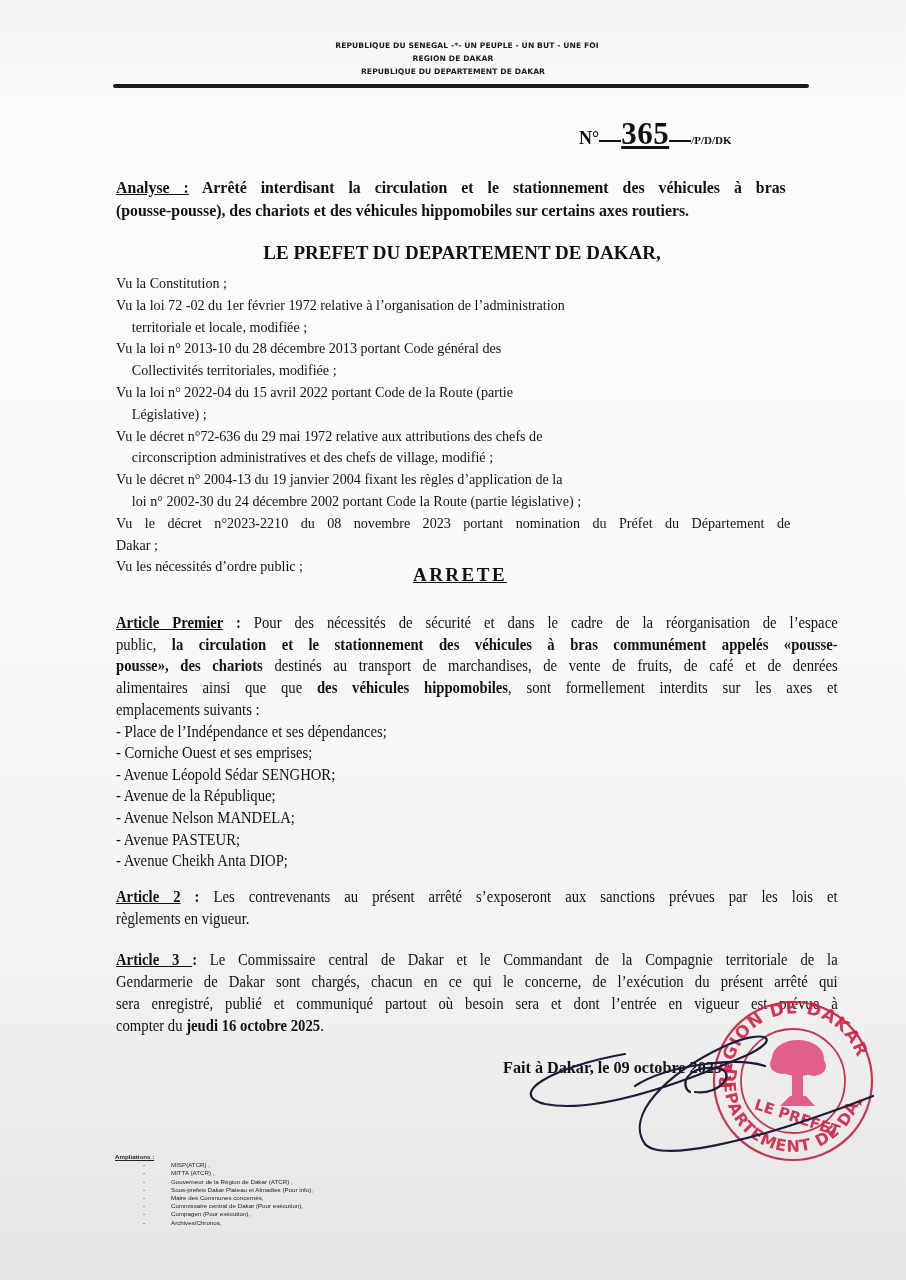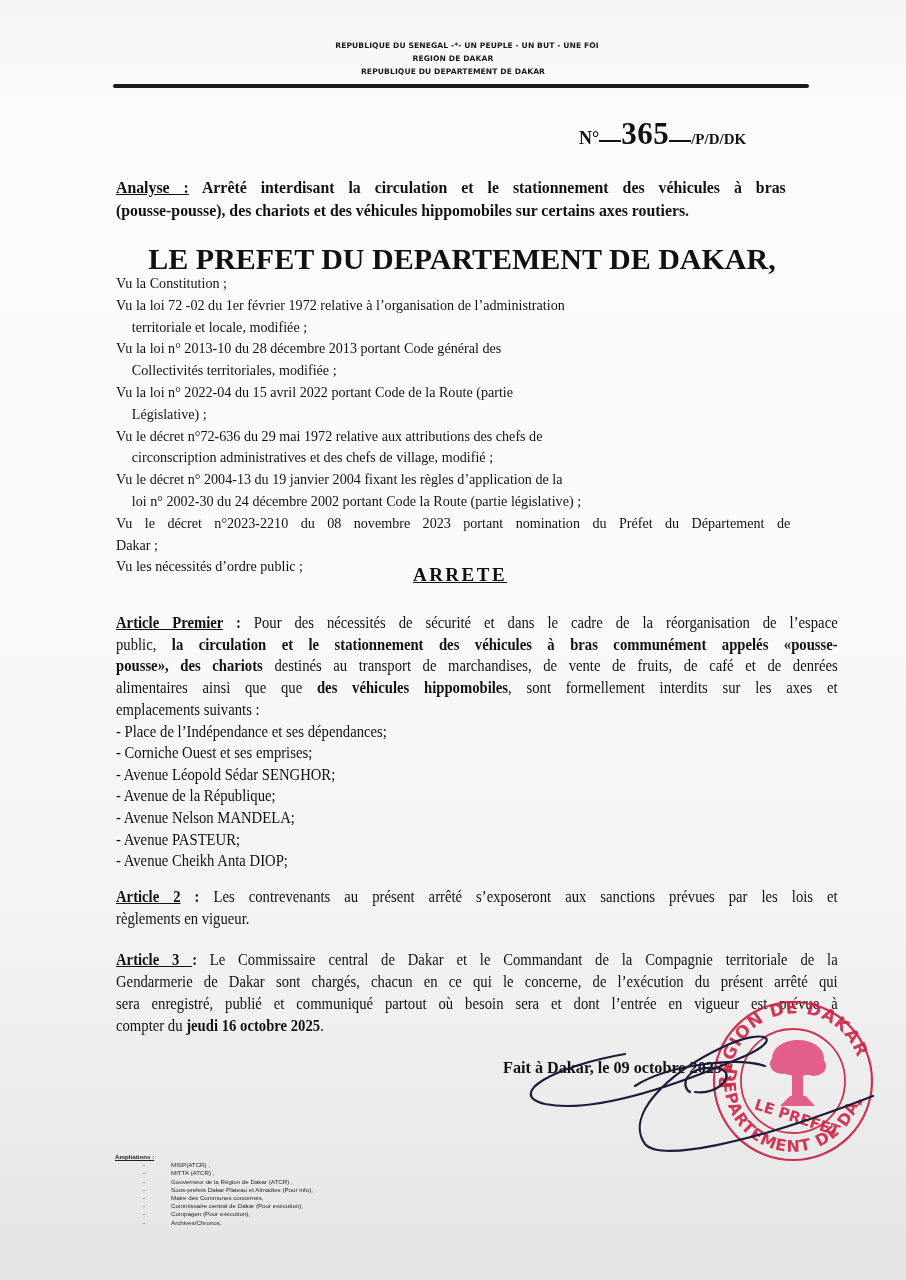--- a/index.html
+++ b/index.html
@@ -16,34 +16,34 @@
   .hdr { position: absolute; left: 0; width: 906px; text-align: center;
          font-family: "DejaVu Sans", sans-serif; font-weight: bold; font-size: 7.6px;
          letter-spacing: 0.1px; color: #1a1a1a; }
   .hdr1 { top: 25px; left: 14px; }
   .hdr2 { top: 38px; }
   .hdr3 { top: 51px; }
   .rule { position: absolute; left: 113px; top: 68px; width: 696px; height: 4px;
           background: #1a1a1a; border-radius: 2px; }
 
   .ref { position: absolute; top: 100px; left: 579px; font-weight: bold; font-size: 18px; white-space: nowrap; }
-  .ref .num { font-size: 31px; letter-spacing: 0.5px; }
+  .ref .num { font-size: 31px; letter-spacing: 0.5px; text-decoration: underline; }
   .ref .u { display: inline-block; border-bottom: 2px solid #111; width: 22px; height: 2px; vertical-align: 2px; }
-  .ref .suffix { font-size: 15px; }
+  .ref .suffix { font-size: 11px; }
 
   .bold { font-weight: bold; }
   .ul { text-decoration: underline; }
   .just { text-align: justify; text-align-last: justify; }
 
   .analyse { position: absolute; left: 116px; top: 160px; width: 670px; font-size: 17.2px;
              font-weight: bold; line-height: 23px; transform: scaleX(0.92); transform-origin: left top; width: 728px; }
   .analyse .l1 { text-align: justify; text-align-last: justify; }
 
   .title { position: absolute; left: 0; width: 906px; top: 226px; text-align: center;
-           font-size: 30px; font-weight: bold; padding-left: 18px; }
+           font-size: 19px; font-weight: bold; padding-left: 18px; }
 
   .vus { position: absolute; left: 116px; top: 256px; font-size: 15.2px; line-height: 21.8px;
          transform: scaleX(0.93); transform-origin: left top; }
   .vus .ind { padding-left: 17px; }
   .vus .wide { width: 725px; text-align: justify; text-align-last: justify; }
 
   .arrete { position: absolute; left: 0; width: 906px; top: 548px; text-align: center; padding-left: 14px;
             font-size: 19px; font-weight: bold; letter-spacing: 2.5px; }
   .arrete span { text-decoration: underline; }
 

